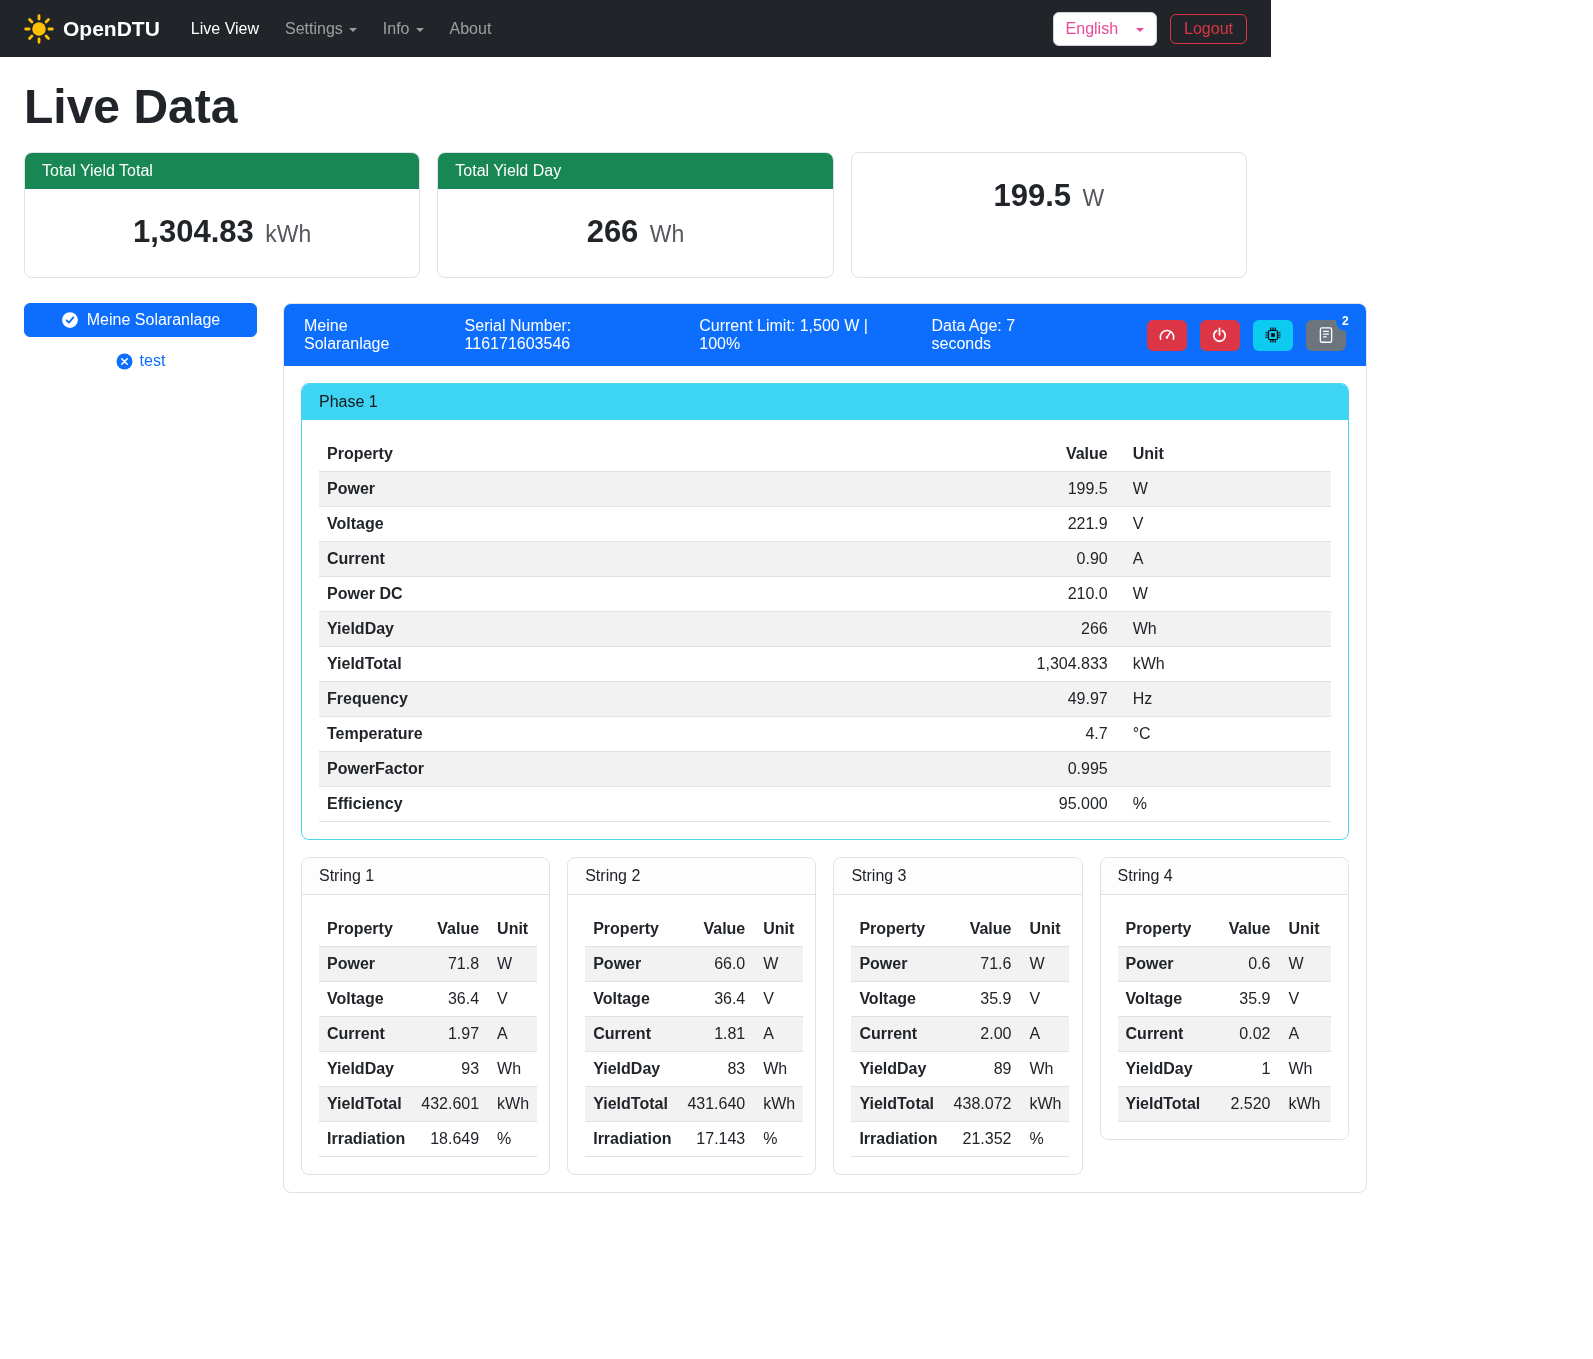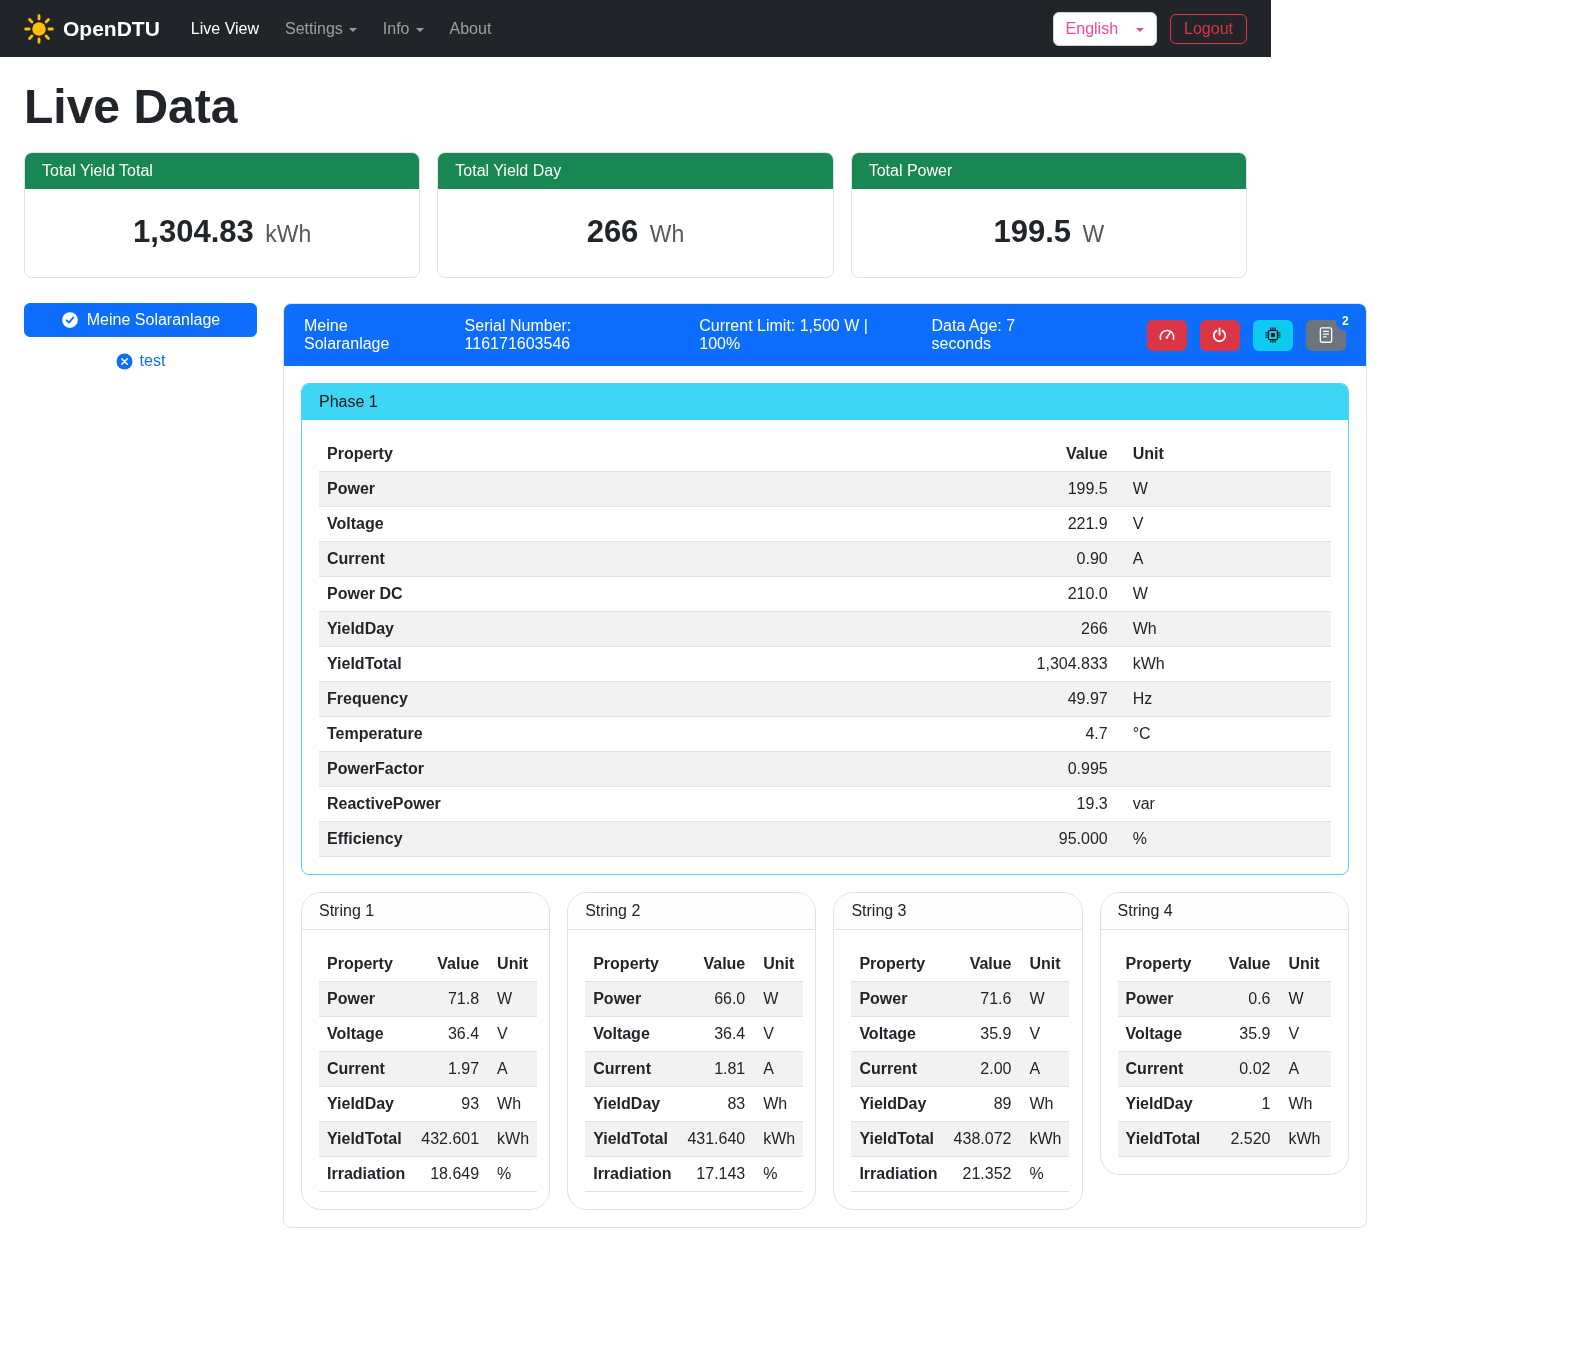--- a/index.html
+++ b/index.html
@@ -56,21 +56,21 @@
   .data-table thead th { font-weight: 700; }
   .data-table tbody th { font-weight: 700; }
   .data-table .val { text-align: right; }
   .data-table tbody tr:nth-child(odd) { background: #f2f2f2; }
   .phase-table .val { width: 130px; }
   .phase-table .unit { width: 215px; padding-left: 17px; }
   .string-table .val { width: 80px; }
   .string-table .unit { width: 54px; padding-left: 10px; }
 
   .strings-row { display: flex; gap: 17px; margin-top: 17px; align-items: flex-start; }
-  .string-card { flex: 1; border: 1px solid #dee2e6; border-radius: 20px; background: #fff; overflow: hidden; }
+  .string-card { flex: 1; border: 1px solid #dee2e6; border-radius: 8px; background: #fff; overflow: hidden; }
   .string-head { background: #fdfdfe; border-bottom: 1px solid #dee2e6; padding: 9px 17px; }
   .string-body { padding: 17px; }
 
   svg { display: block; }
 </style>
 </head>
 <body>
 
 <div class="app">
 
@@ -119,21 +119,20 @@
         </div>
       </div>
       <div class="summary-card">
         <div class="summary-head">Total Yield Day</div>
         <div class="summary-body">
           <span class="summary-value">266</span>
           <span class="summary-unit">Wh</span>
         </div>
       </div>
       <div class="summary-card">
-        <div class="summary-head">Total Power</div>
         <div class="summary-body">
           <span class="summary-value">199.5</span>
           <span class="summary-unit">W</span>
         </div>
       </div>
     </div>
 
     <div class="main-row">
 
       <aside class="sidebar">
@@ -256,25 +255,20 @@
                       <th>Temperature</th>
                       <td class="val">4.7</td>
                       <td class="unit">°C</td>
                     </tr>
                     <tr>
                       <th>PowerFactor</th>
                       <td class="val">0.995</td>
                       <td class="unit"></td>
                     </tr>
                     <tr>
-                      <th>ReactivePower</th>
-                      <td class="val">19.3</td>
-                      <td class="unit">var</td>
-                    </tr>
-                    <tr>
                       <th>Efficiency</th>
                       <td class="val">95.000</td>
                       <td class="unit">%</td>
                     </tr>
                   </tbody>
               </table>
             </div>
           </div>
 
           <div class="strings-row" id="strings-row">

